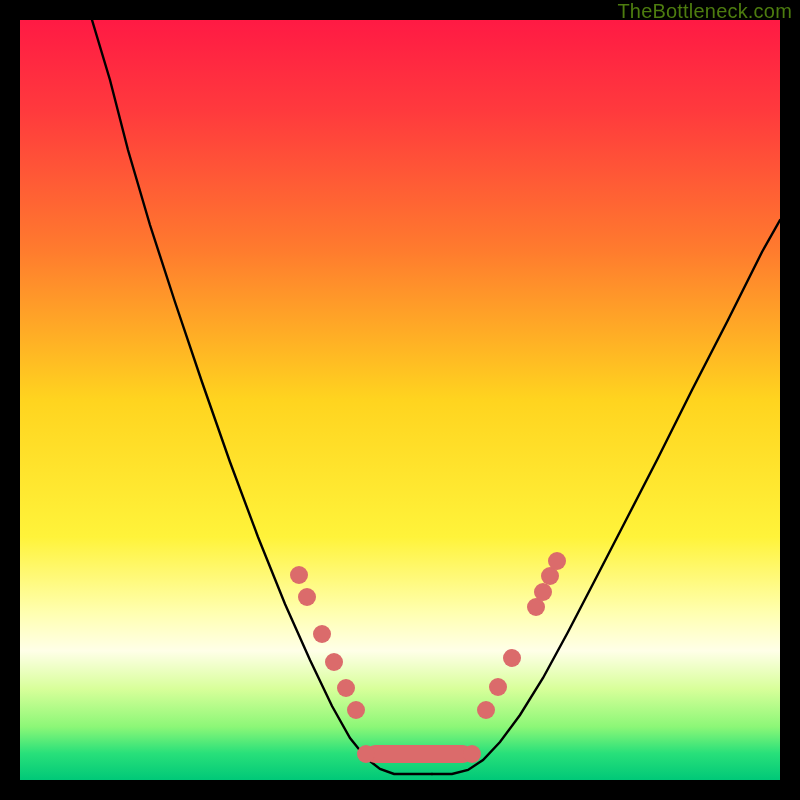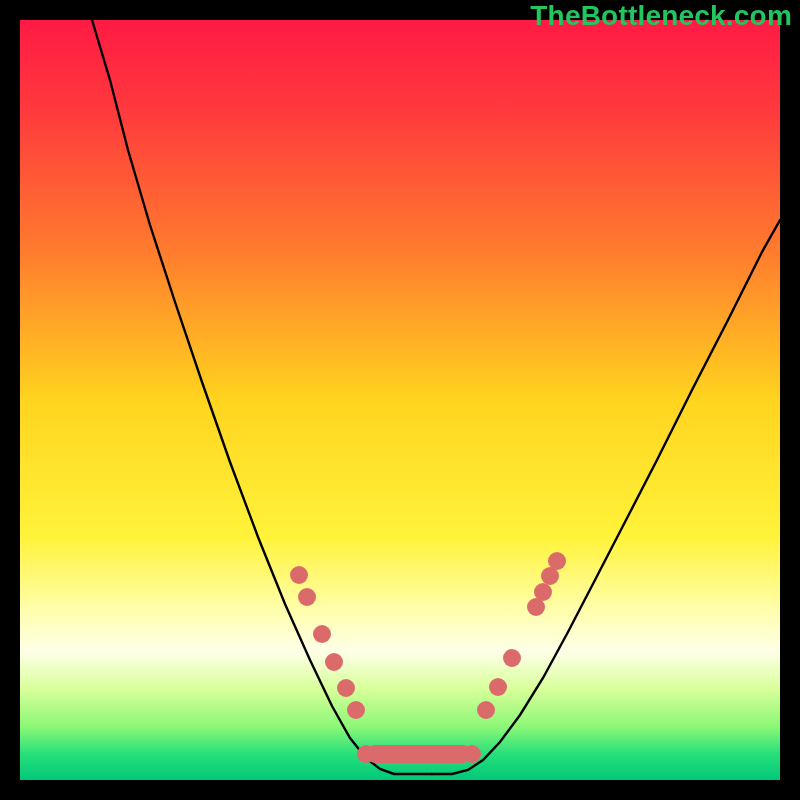--- a/index.html
+++ b/index.html
@@ -23,23 +23,23 @@
     position: absolute;
     left: 0;
     top: 0;
     width: 760px;
     height: 760px;
   }
   .watermark {
     position: absolute;
     top: 0;
     right: 8px;
-    color: #22c55e;
-    font-size: 28px;
-    font-weight: 700;
+    color: #4d7c0f;
+    font-size: 20px;
+    font-weight: 400;
     letter-spacing: 0.2px;
     user-select: none;
   }
   svg { display: block; }
 </style>
 </head>
 <body>
 
 <div class="frame">
   <svg class="plot" viewBox="0 0 760 760" preserveAspectRatio="none">

